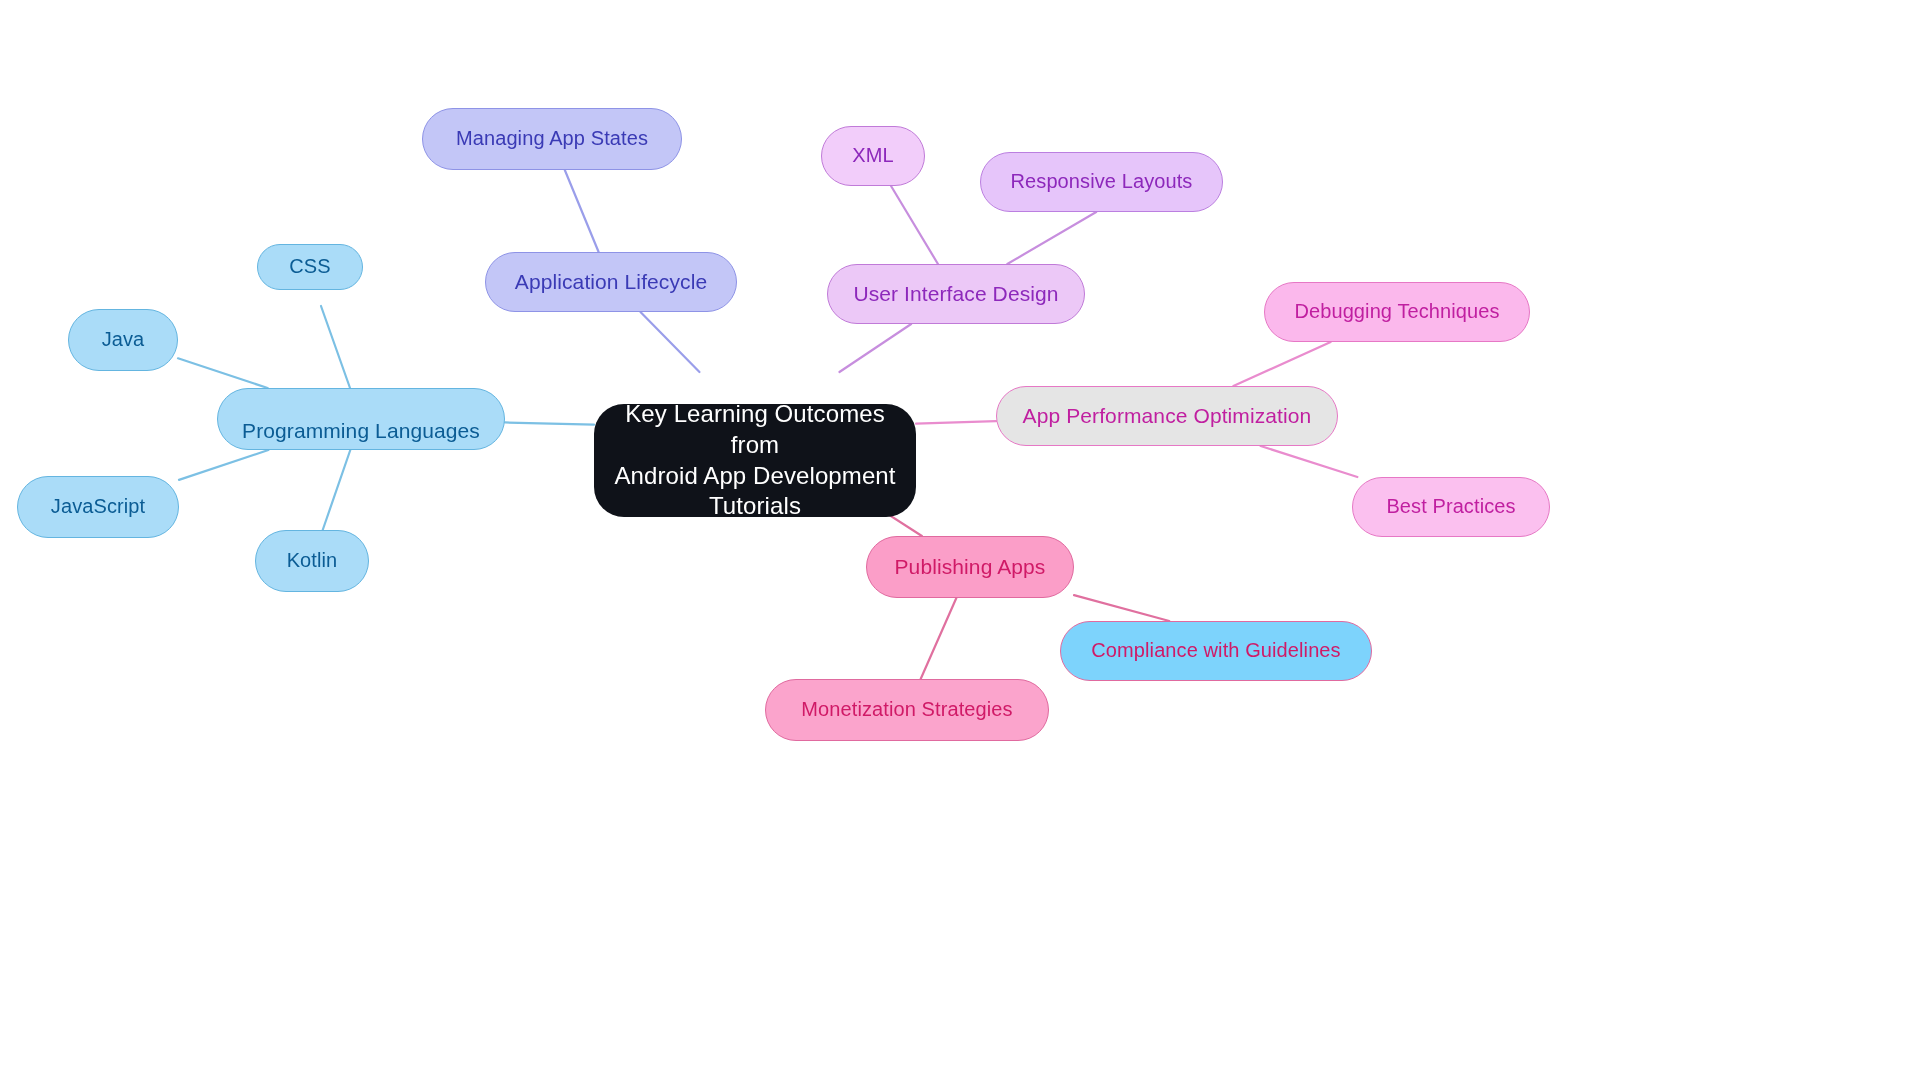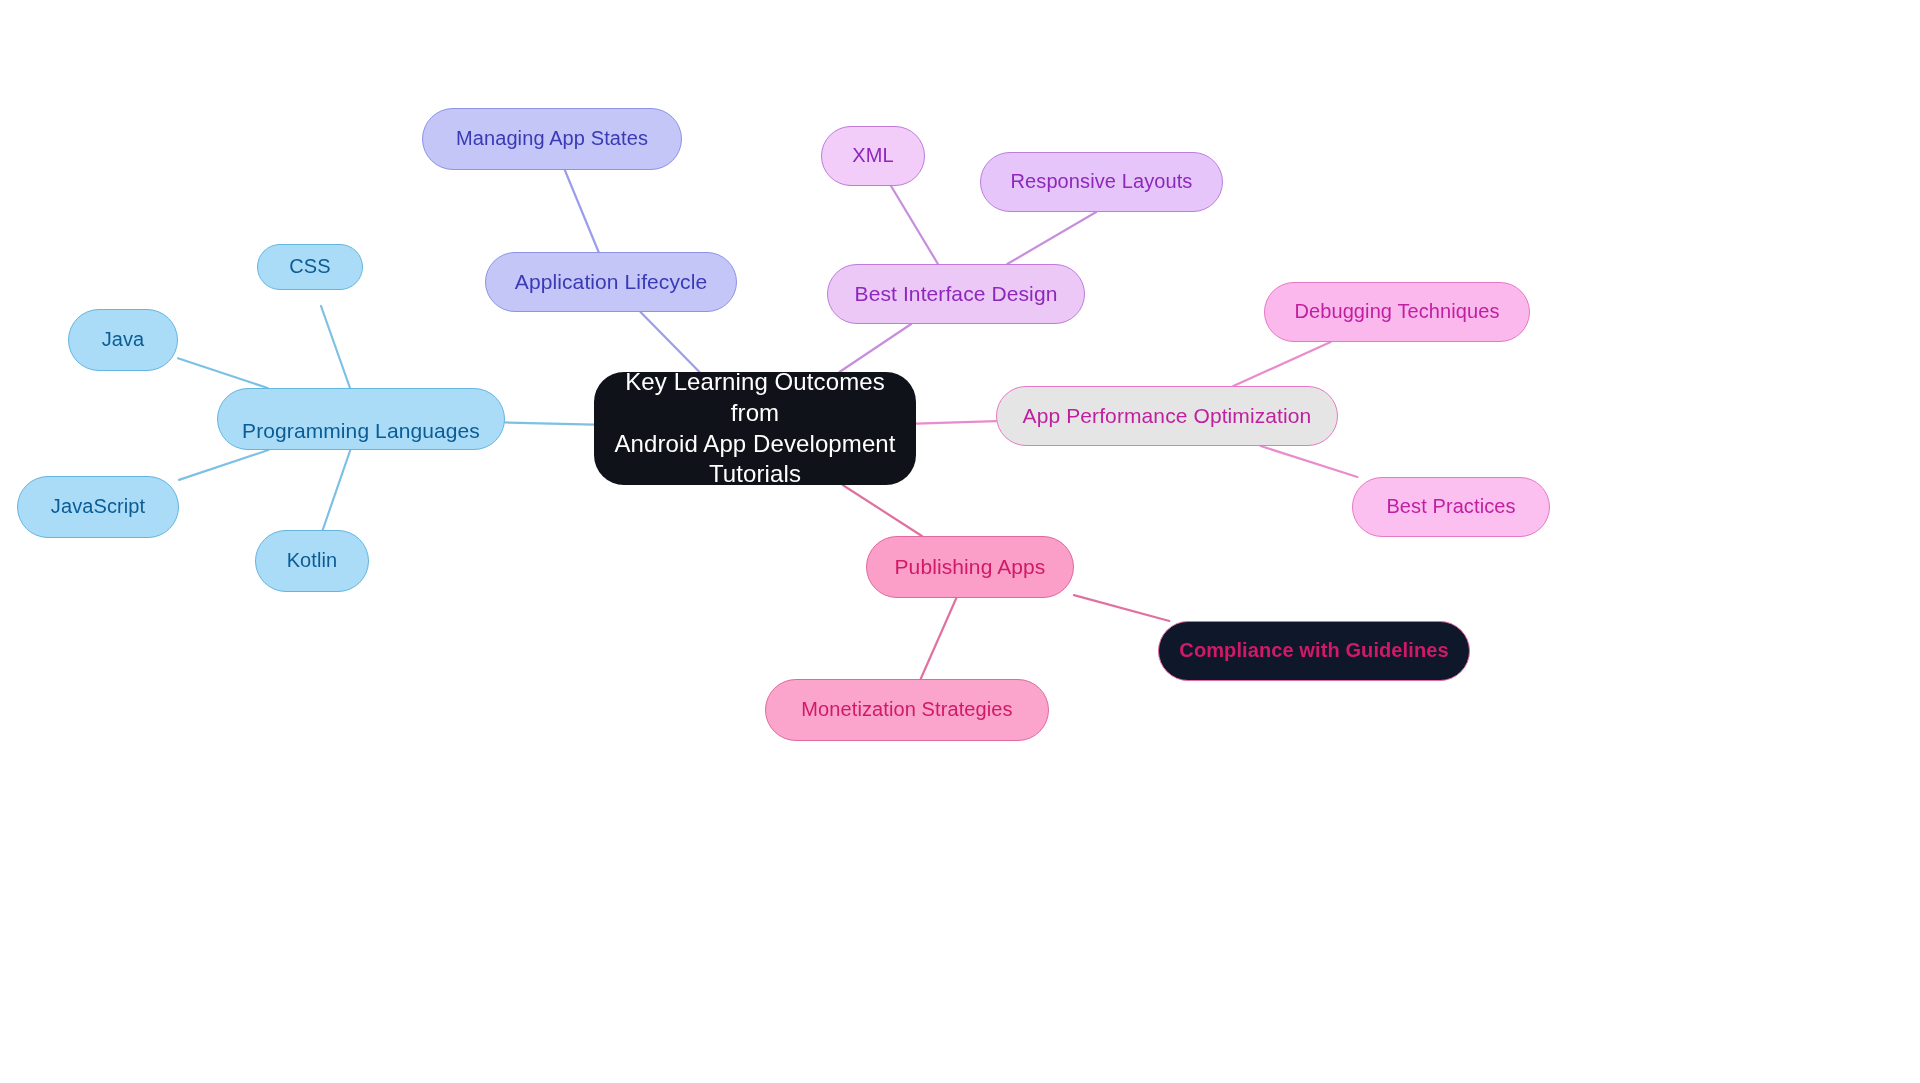--- a/index.html
+++ b/index.html
@@ -40,20 +40,21 @@
     line-height: 1.28;
     white-space: pre-line;
     padding: 4px 10px;
     letter-spacing: 0.1px;
   }
   .node.root {
     border-radius: 30px;
     border-width: 0;
     font-size: 24px;
     padding: 10px 18px;
+    margin-top: 32px;
   }
 </style>
 </head>
 <body>
 
 <div id="canvas">
   <svg id="edges" viewBox="0 0 1920 1083">
       <path d="M 594 424.6180203045685 L 505 422.4720812182741" stroke="#7cc0e4" stroke-width="2.2" fill="none" stroke-linecap="round"></path>
       <path d="M 267.6075949367089 388 L 178 358.2563025210084" stroke="#7cc0e4" stroke-width="2.2" fill="none" stroke-linecap="round"></path>
       <path d="M 350.0208333333333 388 L 320.9791666666667 306" stroke="#7cc0e4" stroke-width="2.2" fill="none" stroke-linecap="round"></path>
@@ -75,23 +76,23 @@
       <div class="node root" style="left: 594px; top: 372px; width: 322px; height: 113px; background: rgb(15, 18, 25); color: rgb(255, 255, 255);"><span>Key Learning Outcomes from
 Android App Development
 Tutorials</span></div>
       <div class="node" style="left: 217px; top: 388px; width: 288px; height: 62px; background: rgb(170, 220, 248); border-color: rgb(100, 181, 224); color: rgb(11, 92, 148); font-size: 21px; align-items: flex-end;"><span>Programming Languages</span></div>
       <div class="node" style="left: 68px; top: 309px; width: 110px; height: 62px; background: rgb(170, 220, 248); border-color: rgb(100, 181, 224); color: rgb(11, 92, 148); font-size: 20px;"><span>Java</span></div>
       <div class="node" style="left: 257px; top: 244px; width: 106px; height: 46px; background: rgb(170, 220, 248); border-color: rgb(100, 181, 224); color: rgb(11, 92, 148); font-size: 20px;"><span>CSS</span></div>
       <div class="node" style="left: 17px; top: 476px; width: 162px; height: 62px; background: rgb(170, 220, 248); border-color: rgb(100, 181, 224); color: rgb(11, 92, 148); font-size: 20px;"><span>JavaScript</span></div>
       <div class="node" style="left: 255px; top: 530px; width: 114px; height: 62px; background: rgb(170, 220, 248); border-color: rgb(100, 181, 224); color: rgb(11, 92, 148); font-size: 20px;"><span>Kotlin</span></div>
       <div class="node" style="left: 485px; top: 252px; width: 252px; height: 60px; background: rgb(195, 198, 247); border-color: rgb(142, 147, 230); color: rgb(58, 58, 181); font-size: 21px;"><span>Application Lifecycle</span></div>
       <div class="node" style="left: 422px; top: 108px; width: 260px; height: 62px; background: rgb(195, 198, 247); border-color: rgb(142, 147, 230); color: rgb(58, 58, 181); font-size: 20px;"><span>Managing App States</span></div>
-      <div class="node" style="left: 827px; top: 264px; width: 258px; height: 60px; background: rgb(236, 200, 247); border-color: rgb(192, 122, 216); color: rgb(141, 40, 187); font-size: 21px;"><span>Best Interface Design</span></div>
+      <div class="node" style="left: 827px; top: 264px; width: 258px; height: 60px; background: rgb(236, 200, 247); border-color: rgb(192, 122, 216); color: rgb(141, 40, 187); font-size: 21px;"><span>User Interface Design</span></div>
       <div class="node" style="left: 821px; top: 126px; width: 104px; height: 60px; background: rgb(242, 205, 250); border-color: rgb(192, 122, 216); color: rgb(141, 40, 187); font-size: 20px;"><span>XML</span></div>
       <div class="node" style="left: 980px; top: 152px; width: 243px; height: 60px; background: rgb(230, 197, 250); border-color: rgb(187, 127, 224); color: rgb(141, 40, 187); font-size: 20px;"><span>Responsive Layouts</span></div>
       <div class="node" style="left: 996px; top: 386px; width: 342px; height: 60px; background: #e5e5e5; border-color: rgb(230, 120, 197); color: rgb(192, 31, 160); font-size: 21px;"><span>App Performance Optimization</span></div>
       <div class="node" style="left: 1264px; top: 282px; width: 266px; height: 60px; background: rgb(251, 184, 236); border-color: rgb(230, 120, 197); color: rgb(192, 31, 160); font-size: 20px;"><span>Debugging Techniques</span></div>
       <div class="node" style="left: 1352px; top: 477px; width: 198px; height: 60px; background: rgb(251, 192, 239); border-color: rgb(230, 120, 197); color: rgb(192, 31, 160); font-size: 20px;"><span>Best Practices</span></div>
       <div class="node" style="left: 866px; top: 536px; width: 208px; height: 62px; background: rgb(251, 158, 200); border-color: rgb(224, 106, 159); color: rgb(208, 26, 103); font-size: 21px; text-align: center;"><span>Publishing Apps</span></div>
       <div class="node" style="left: 765px; top: 679px; width: 284px; height: 62px; background: rgb(251, 164, 204); border-color: rgb(224, 106, 159); color: rgb(208, 26, 103); font-size: 20px;"><span>Monetization Strategies</span></div>
-      <div class="node" style="left: 1158px; top: 621px; width: 312px; height: 60px; background: #0f172a; border-color: rgb(224, 106, 159); color: rgb(208, 26, 103); font-size: 20px; font-weight: bold;"><span>Compliance with Guidelines</span></div>
+      <div class="node" style="left: 1060px; top: 621px; width: 312px; height: 60px; background: #7dd3fc; border-color: rgb(224, 106, 159); color: rgb(208, 26, 103); font-size: 20px;"><span>Compliance with Guidelines</span></div>
     </div>
 </div>
 
 </body></html>

